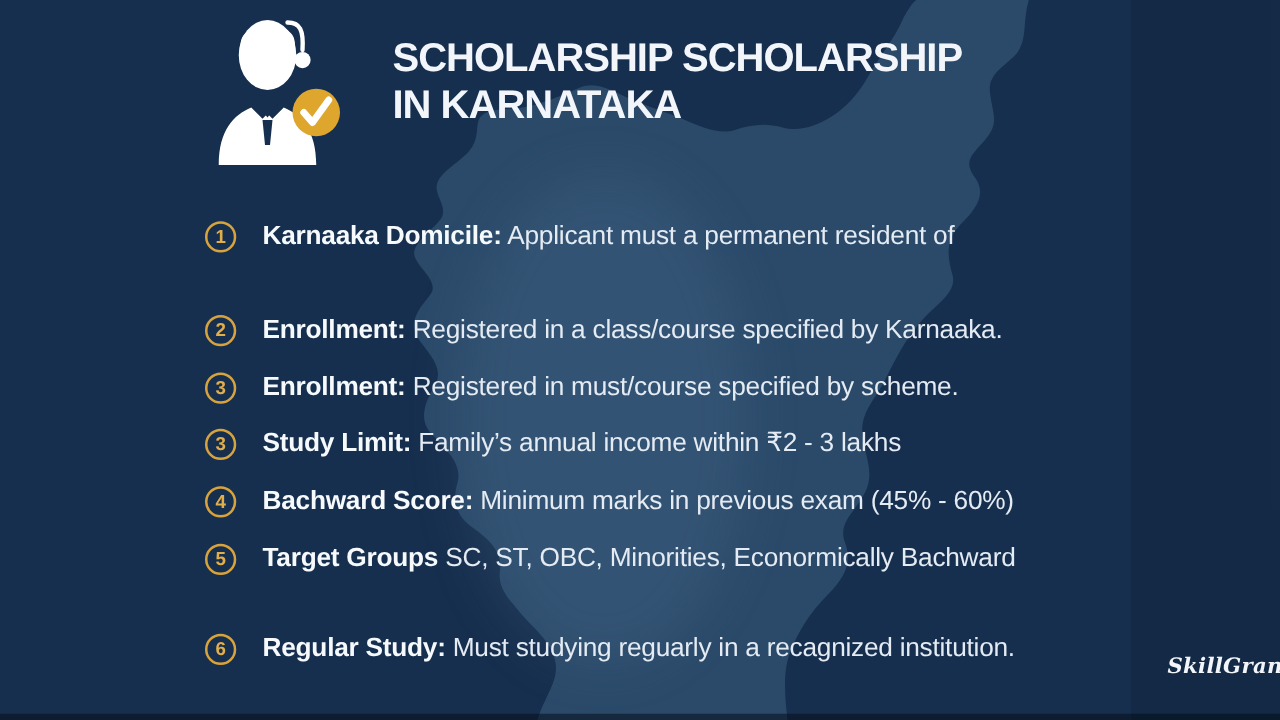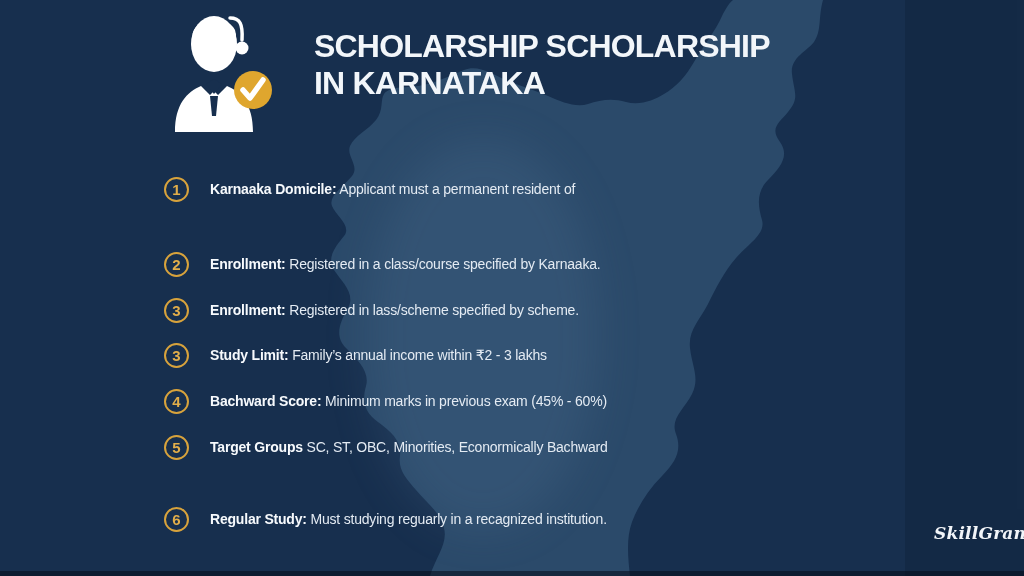--- a/index.html
+++ b/index.html
@@ -37,21 +37,21 @@
   .row { position:absolute; left:164px; display:flex; align-items:flex-start; }
   .num-badge {
     flex:0 0 auto;
     width:25px; height:25px; margin-top:2px;
     border:2px solid #D8A33C; border-radius:50%;
     color:#E2AE4A; font-size:15px; font-weight:bold;
     text-align:center; line-height:21px;
   }
   .row-text {
     margin-left:21px; max-width:640px;
-    font-size:14px; line-height:28px; letter-spacing:-0.2px;
+    font-size:21px; line-height:28px; letter-spacing:-0.2px;
     color:#E4EBF3;
   }
   .row-label { font-weight:bold; color:#F7FAFD; }
   .row-suffix { display:block; font-weight:bold; color:#F7FAFD; }
   .row-suffix:empty { display:none; }
   
   .watermark {
     position:absolute; left:934px; top:523px;
     font-family:"DejaVu Serif","Liberation Serif",serif;
     font-style:italic; font-weight:bold;
@@ -140,21 +140,21 @@
   <div class="row-text"><span class="row-label">Karnaaka Domicile:</span><span> Applicant must a permanent resident of</span></div>
 </div>
 
 <div class="row" style="top:250px">
   <div class="num-badge">2</div>
   <div class="row-text"><span class="row-label">Enrollment:</span><span> Registered in a class/course specified by Karnaaka.</span></div>
 </div>
 
 <div class="row" style="top:296px">
   <div class="num-badge">3</div>
-  <div class="row-text"><span class="row-label">Enrollment:</span><span> Registered in lass/scheme specified by scheme.</span></div>
+  <div class="row-text"><span class="row-label">Enrollment:</span><span> Registered in must/course specified by scheme.</span></div>
 </div>
 
 <div class="row" style="top:341px">
   <div class="num-badge">3</div>
   <div class="row-text"><span class="row-label">Study Limit:</span><span> Family’s annual income within ₹2 - 3 lakhs</span></div>
 </div>
 
 <div class="row" style="top:387px">
   <div class="num-badge">4</div>
   <div class="row-text"><span class="row-label">Bachward Score:</span><span> Minimum marks in previous exam (45% - 60%)</span></div>

